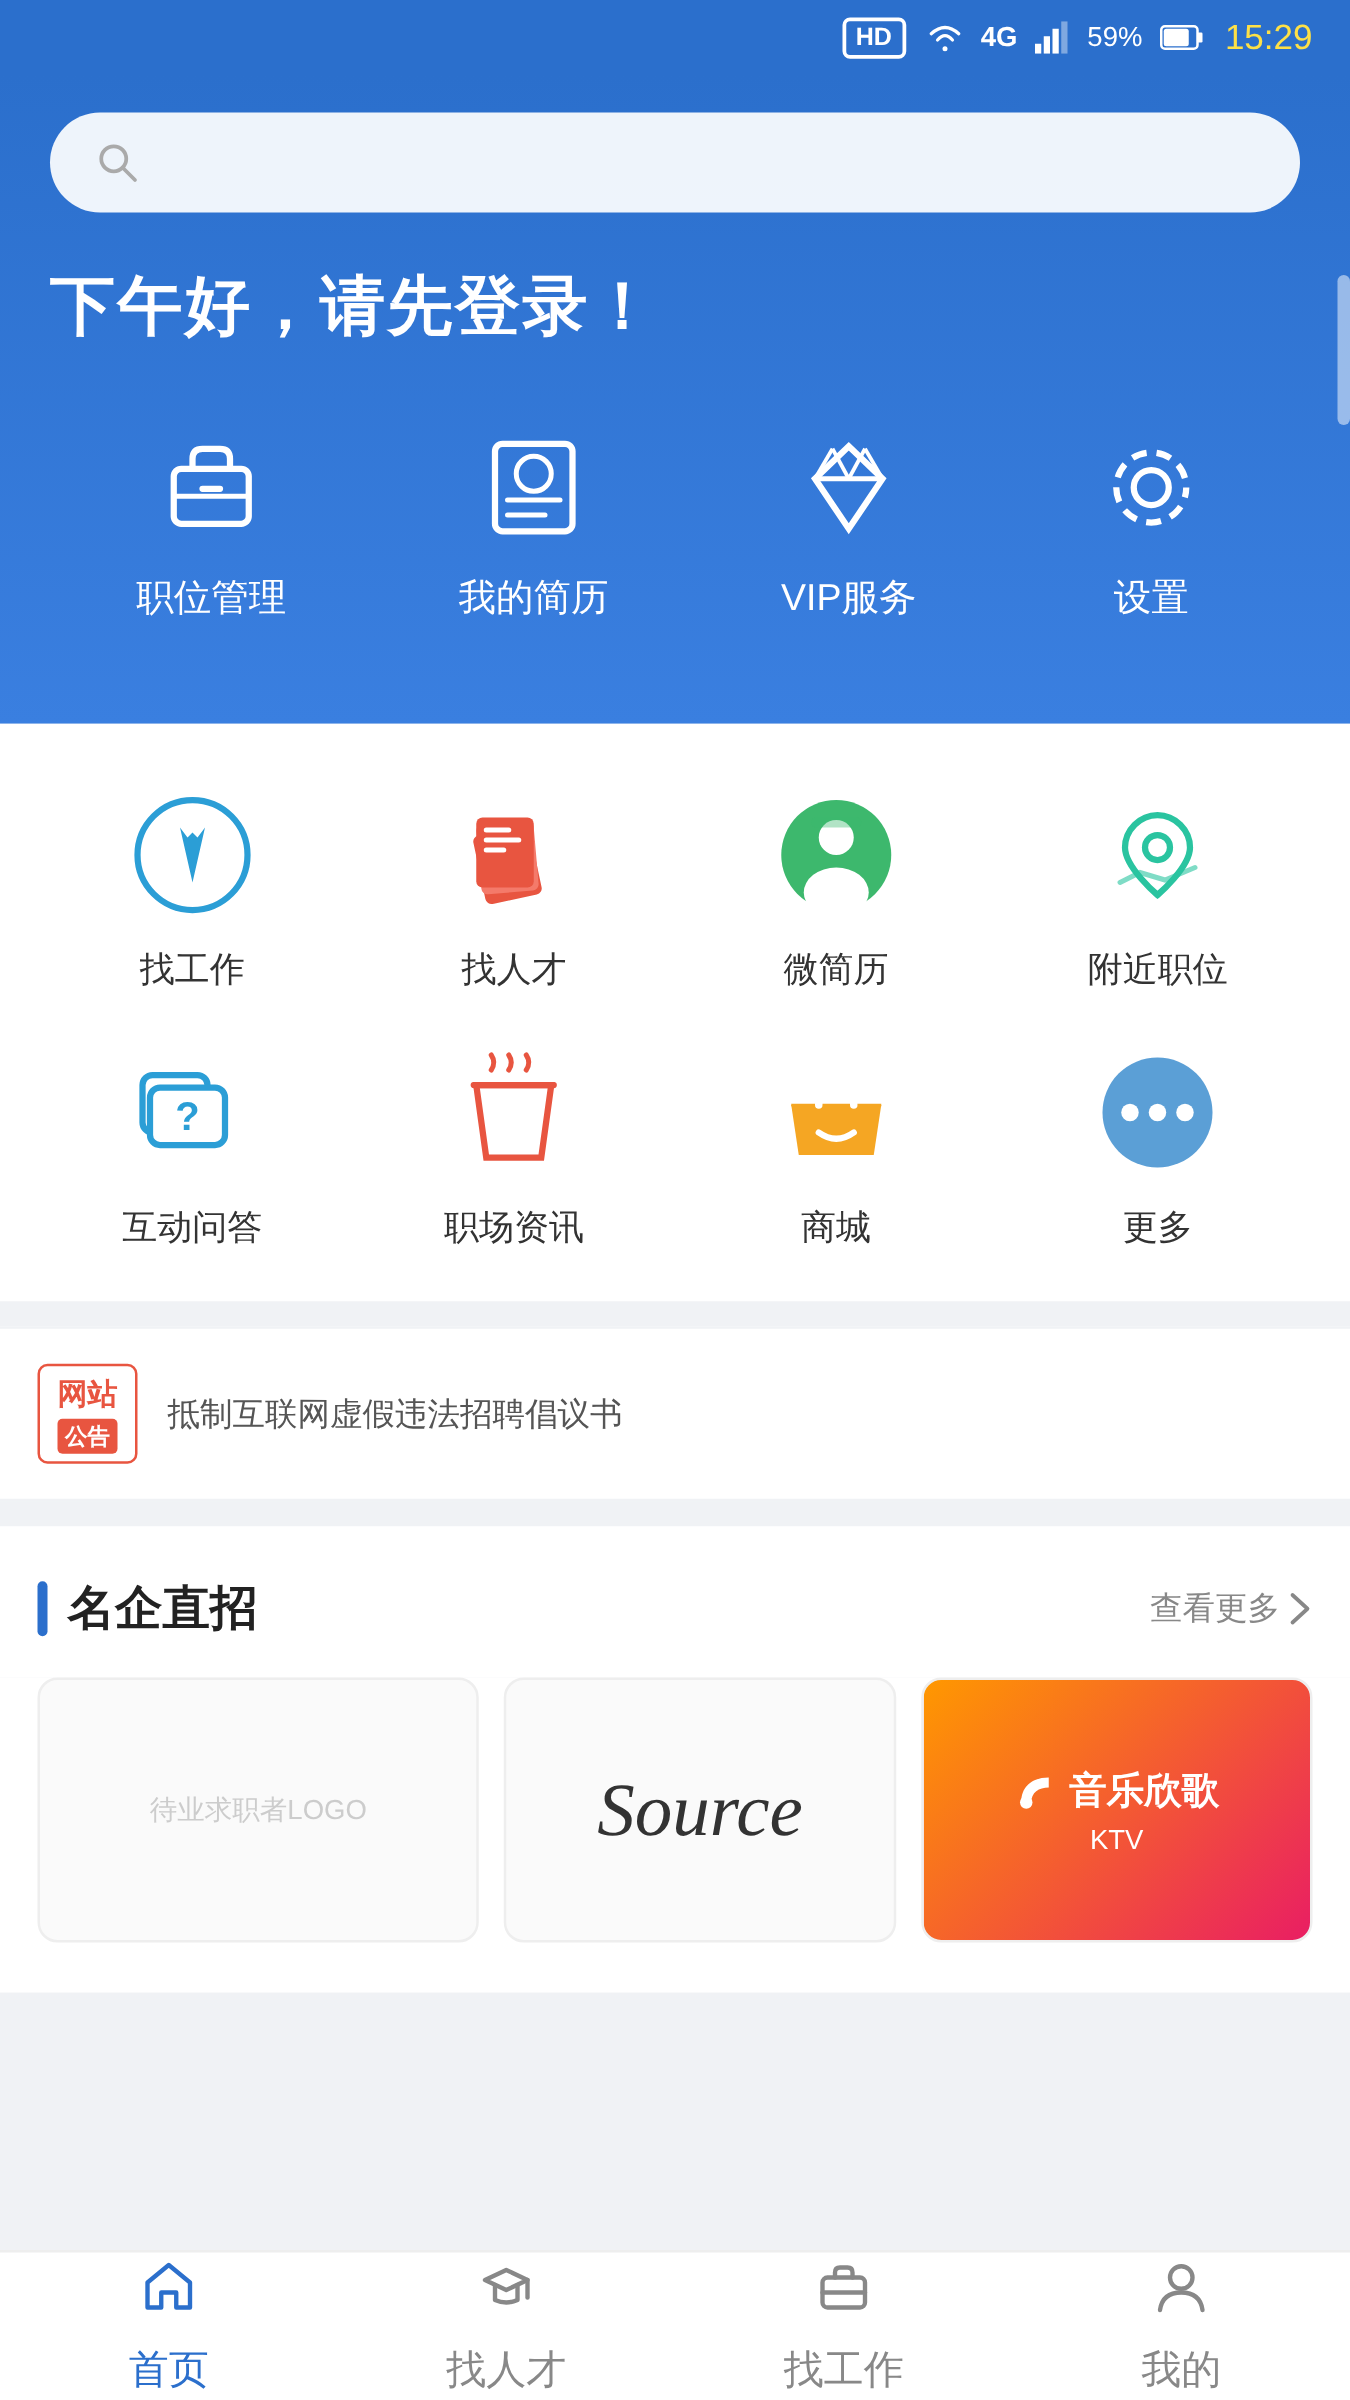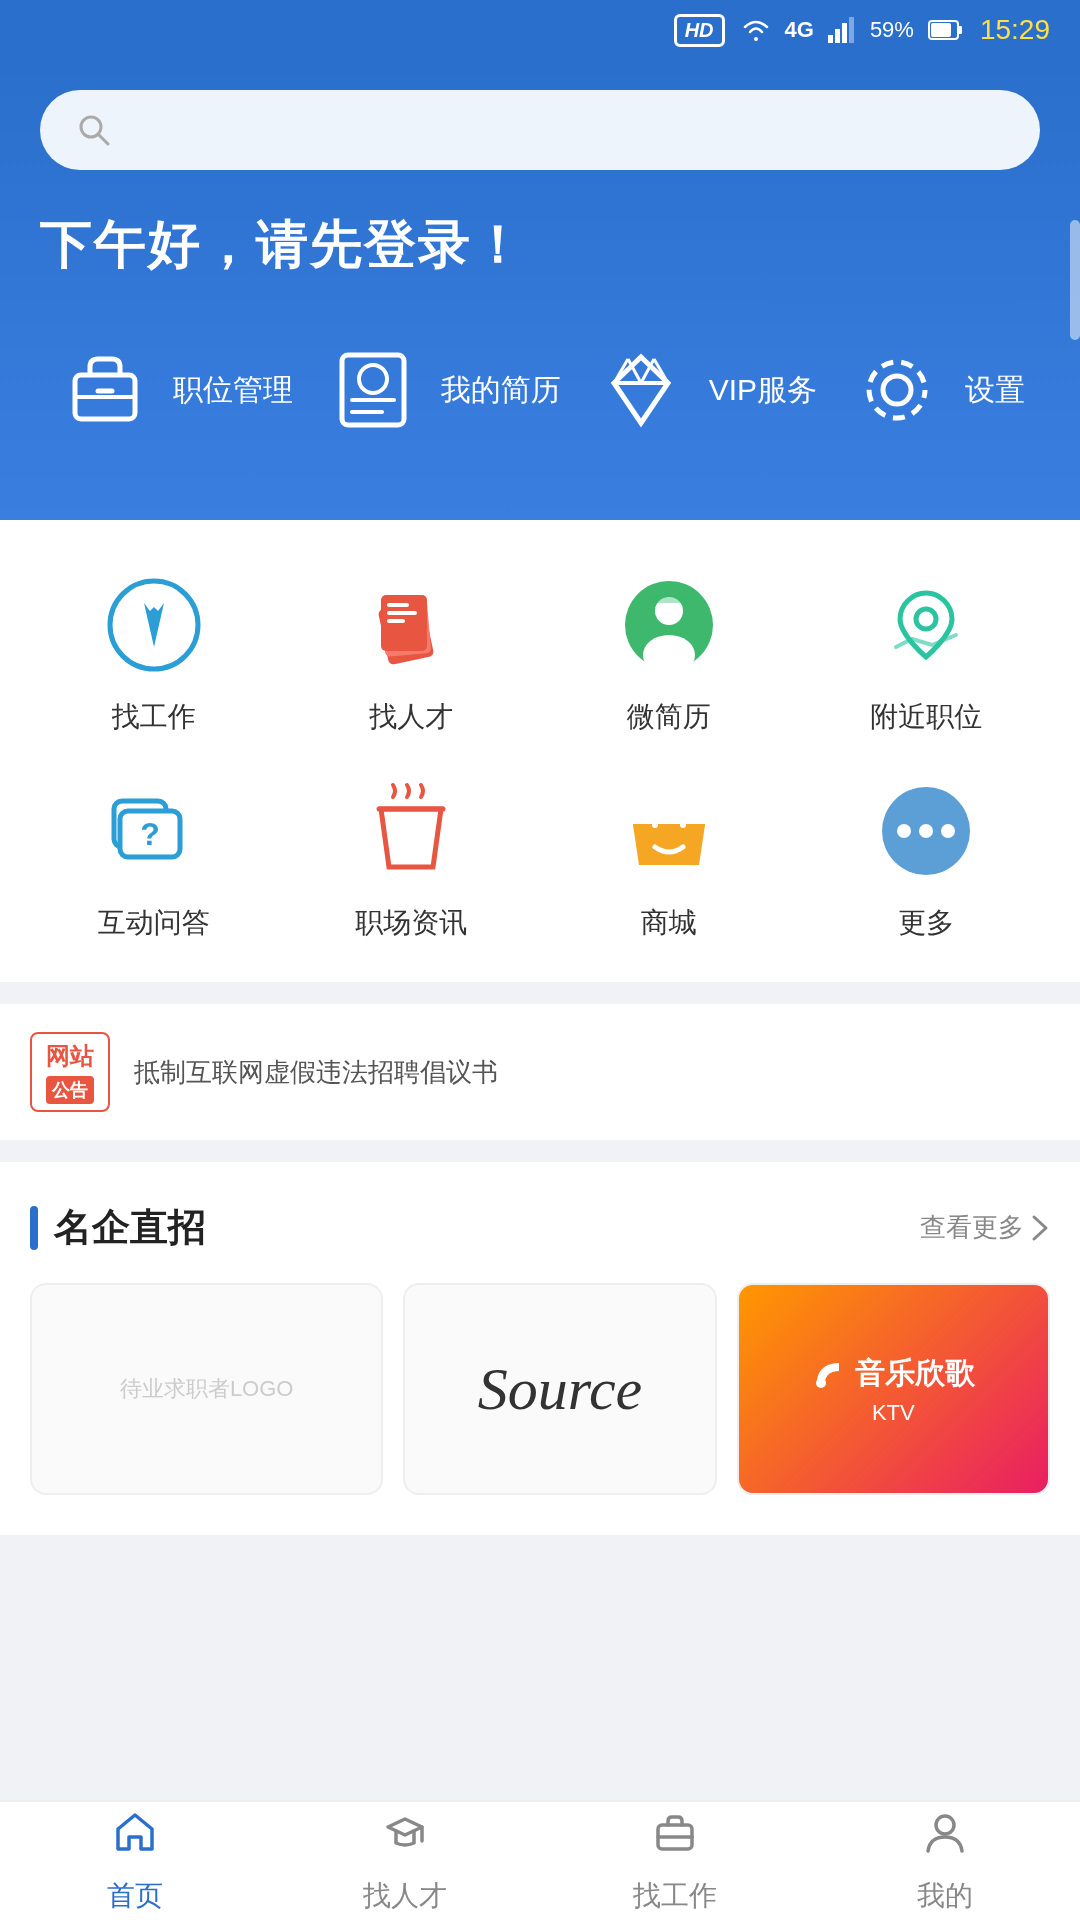--- a/index.html
+++ b/index.html
@@ -23,21 +23,20 @@
       padding: 0 30px;
       gap: 16px;
     }
     .status-bar .hd-badge {
       border: 3px solid #fff;
       color: #fff;
       font-size: 20px;
       font-weight: bold;
       padding: 2px 8px;
       border-radius: 6px;
-      font-style: italic;
     }
     .status-bar .status-icons {
       display: flex;
       align-items: center;
       gap: 14px;
       color: #fff;
       font-size: 24px;
     }
     .status-bar .time {
       color: #fde047;
@@ -78,21 +77,21 @@
 
     
     .quick-actions {
       display: flex;
       justify-content: space-around;
       margin-top: 60px;
       padding-bottom: 20px;
     }
     .quick-action-item {
       display: flex;
-      flex-direction: row;
+      flex-direction: column;
       align-items: center;
       gap: 18px;
       cursor: pointer;
     }
     .quick-action-item .icon-circle {
       width: 100px;
       height: 100px;
       display: flex;
       align-items: center;
       justify-content: center;
@@ -301,21 +300,21 @@
       height: 50px;
       display: flex;
       align-items: center;
       justify-content: center;
     }
     .nav-icon svg {
       width: 46px;
       height: 46px;
     }
     .nav-label {
-      font-size: 28px;
+      font-size: 32px;
       margin-top: 12px;
     }
     .nav-item.active .nav-label { color: #2b6fcc; }
     .nav-item.active .nav-icon svg { stroke: #2b6fcc; fill: none; }
     .nav-item:not(.active) .nav-label { color: #888; }
     .nav-item:not(.active) .nav-icon svg { stroke: #888; fill: none; }
 
     
     .page-bottom-pad { height: 140px; }
   </style>

